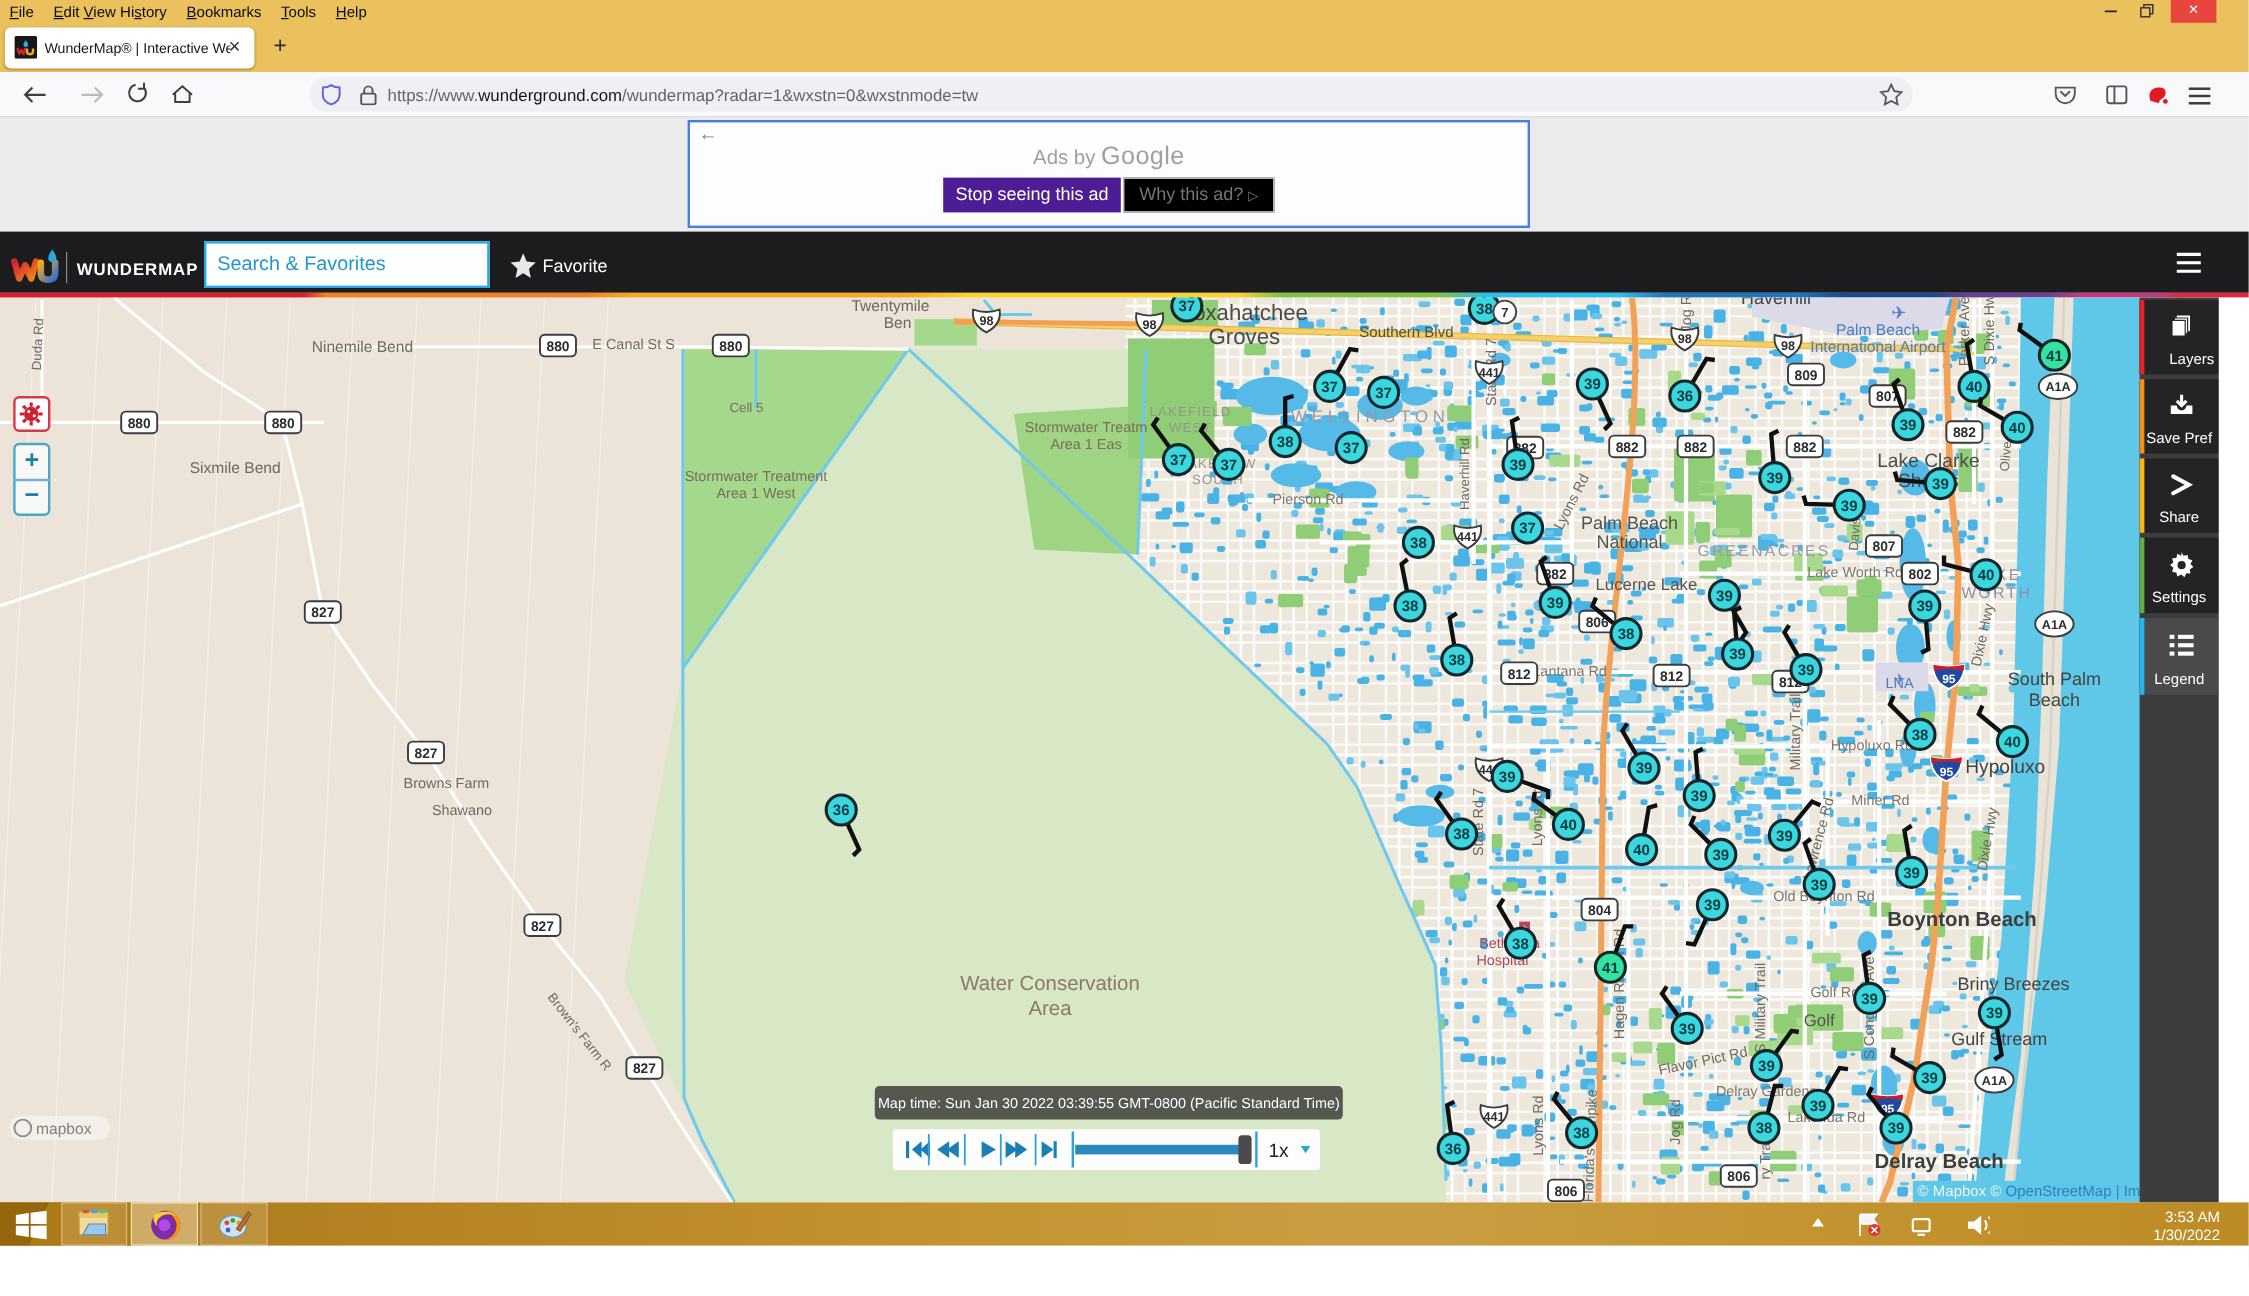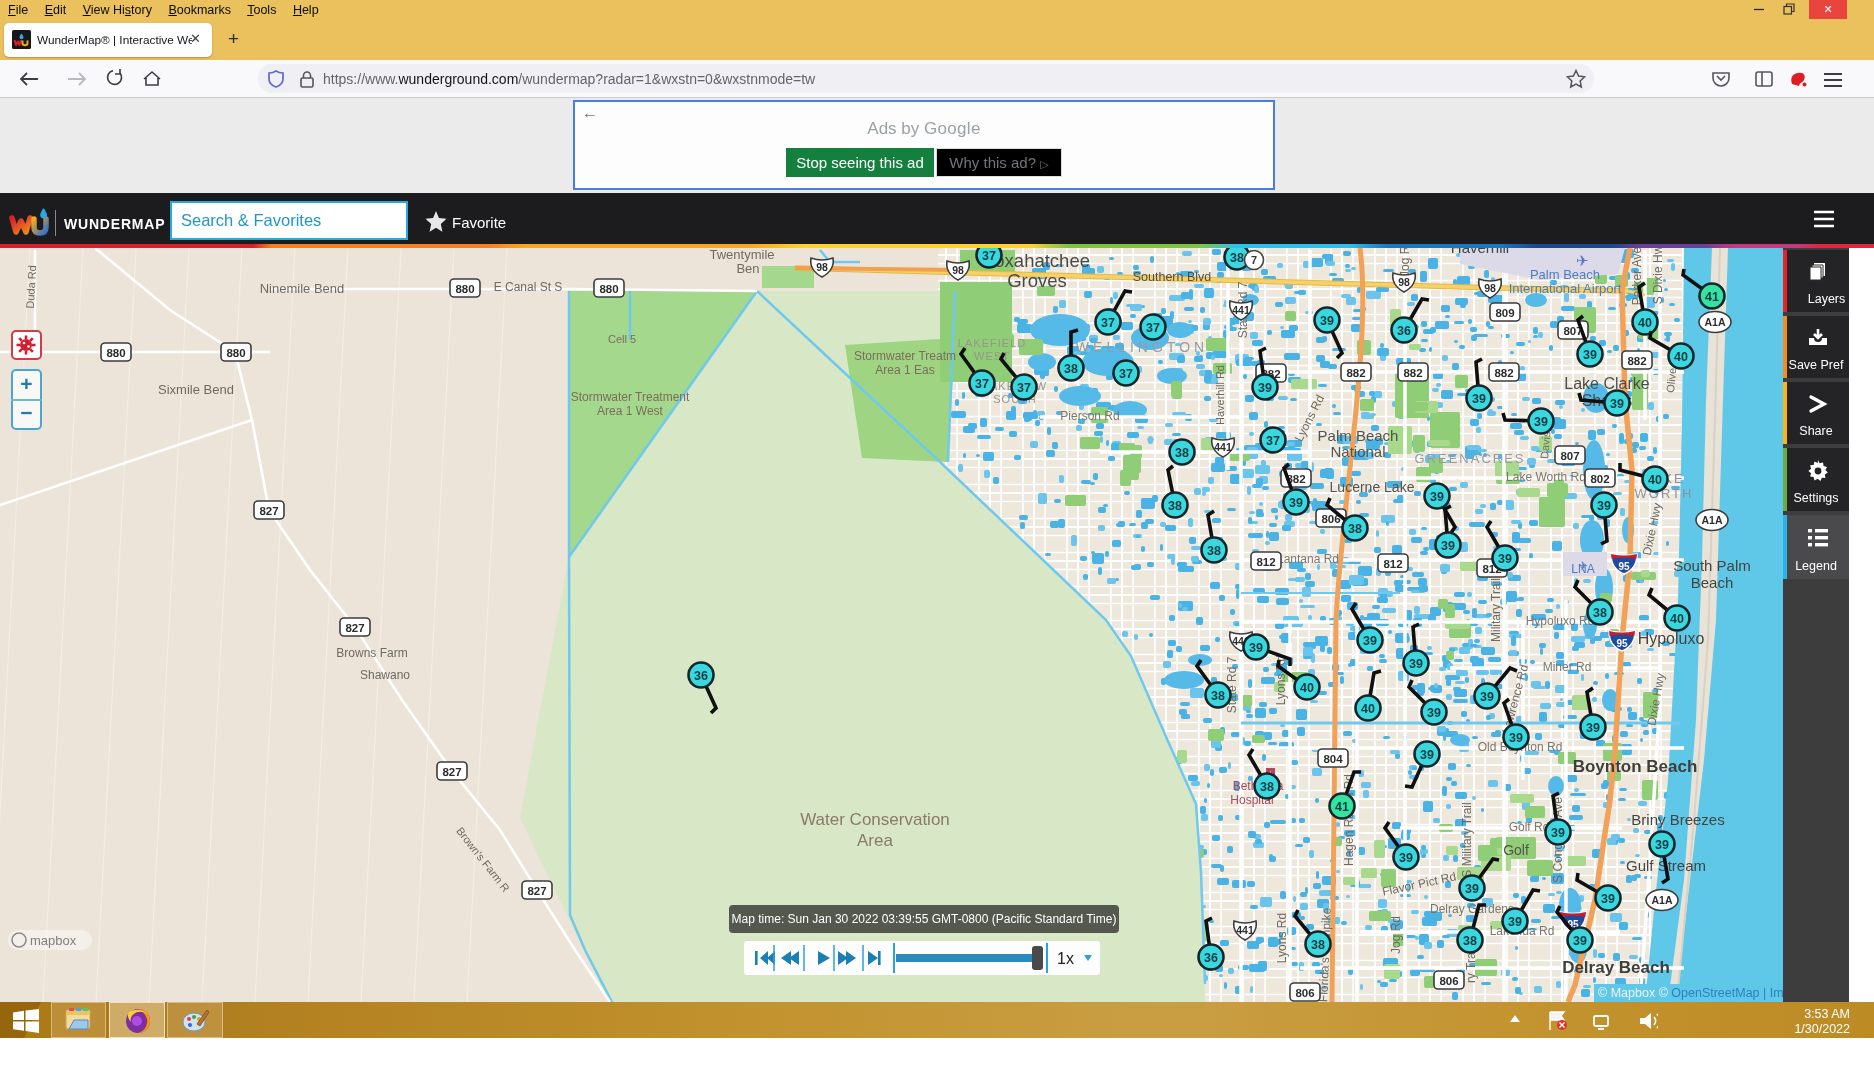--- a/index.html
+++ b/index.html
@@ -4,21 +4,21 @@
 html,body{margin:0;padding:0;}
 body{width:1874px;height:1080px;position:relative;overflow:hidden;
  font-family:"Liberation Sans",sans-serif;background:#fff;}
 .abs{position:absolute;}
 </style></head>
 <body>
 
 <div class="abs" style="left:0;top:0;width:1874px;height:60px;background:#eac15d;"></div>
 <div class="abs" style="left:8px;top:3px;height:16px;font-size:12.5px;color:#0b0b0b;">
  <span style="margin-right:13px;"><u>F</u>ile</span>
- <span style="margin-right:13px;"><u>E</u>dit</span>
+ <span style=""><u>E</u>dit</span>
  <span style=""><u>V</u>iew</span>
  <span style="margin-right:13px;">Hi<u>s</u>tory</span>
  <span style="margin-right:13px;"><u>B</u>ookmarks</span>
  <span style="margin-right:13px;"><u>T</u>ools</span>
  <span><u>H</u>elp</span>
 </div>
 
 <svg class="abs" style="left:1750px;top:0px;" width="50" height="19">
  <line x1="4" y1="9.5" x2="14" y2="9.5" stroke="#222" stroke-width="1.3"></line>
  <rect x="34" y="6.5" width="7.5" height="7.5" fill="none" stroke="#333" stroke-width="1.2"></rect>
@@ -59,22 +59,22 @@
  <rect x="44" y="2" width="16" height="14" rx="2" fill="none" stroke="#55555c" stroke-width="1.6"></rect>
  <line x1="50" y1="2" x2="50" y2="16" stroke="#55555c" stroke-width="1.6"></line>
  <path d="M80 14 C78 8 80 4 86 3 C92 2 94 6 92 10 C90 13 88 12 87 16 Z" fill="#e01b24"></path>
  <circle cx="92.5" cy="14.5" r="2" fill="#e01b24"></circle>
  <path d="M112 4 H130 M112 10 H130 M112 16 H130" stroke="#3d3d42" stroke-width="2"></path>
 </svg>
 
 <div class="abs" style="left:0;top:98px;width:1874px;height:95px;background:#ebebeb;"></div>
 <div class="abs" style="left:573px;top:100px;width:702px;height:90px;background:#fdfdfd;border:2px solid #4a7de0;box-sizing:border-box;"></div>
 <div class="abs" style="left:582px;top:104px;font-size:16px;color:#757575;">←</div>
-<div class="abs" style="left:573px;top:119px;width:702px;text-align:center;font-size:17px;color:#9aa0a6;">Ads by <span style="font-size:17px;letter-spacing:.3px;text-align:center;">Google</span></div>
-<div class="abs" style="left:786px;top:148px;width:148px;height:29px;background:#15803d;color:#fff;font-size:15px;text-align:center;line-height:29px;">Stop seeing this ad</div>
+<div class="abs" style="left:573px;top:119px;width:702px;text-align:center;font-size:17px;color:#9aa0a6;">Ads by <span style="font-size:21px;letter-spacing:.3px;text-align:center;">Google</span></div>
+<div class="abs" style="left:786px;top:148px;width:148px;height:29px;background:#4c1d95;color:#fff;font-size:15px;text-align:center;line-height:29px;">Stop seeing this ad</div>
 <div class="abs" style="left:936px;top:148px;width:126px;height:29px;background:#000000;border:1px solid #dadce0;box-sizing:border-box;color:#70757a;font-size:15px;text-align:center;line-height:27px;">Why this ad? <span style="font-size:11px;">▷</span></div>
 
 <div class="abs" style="left:0;top:193px;width:1874px;height:51px;background:#1c1c1e;"></div>
 <svg class="abs" style="left:8px;top:206px;" width="50" height="34">
  <defs>
   <linearGradient id="wg1" x1="0" y1="0" x2="1" y2="1">
    <stop offset="0" stop-color="#d6202c"></stop>
         <stop offset="1" stop-color="#f08a1d"></stop>
   </linearGradient>
   <linearGradient id="wg2" x1="0" y1="0" x2="1" y2="1">

